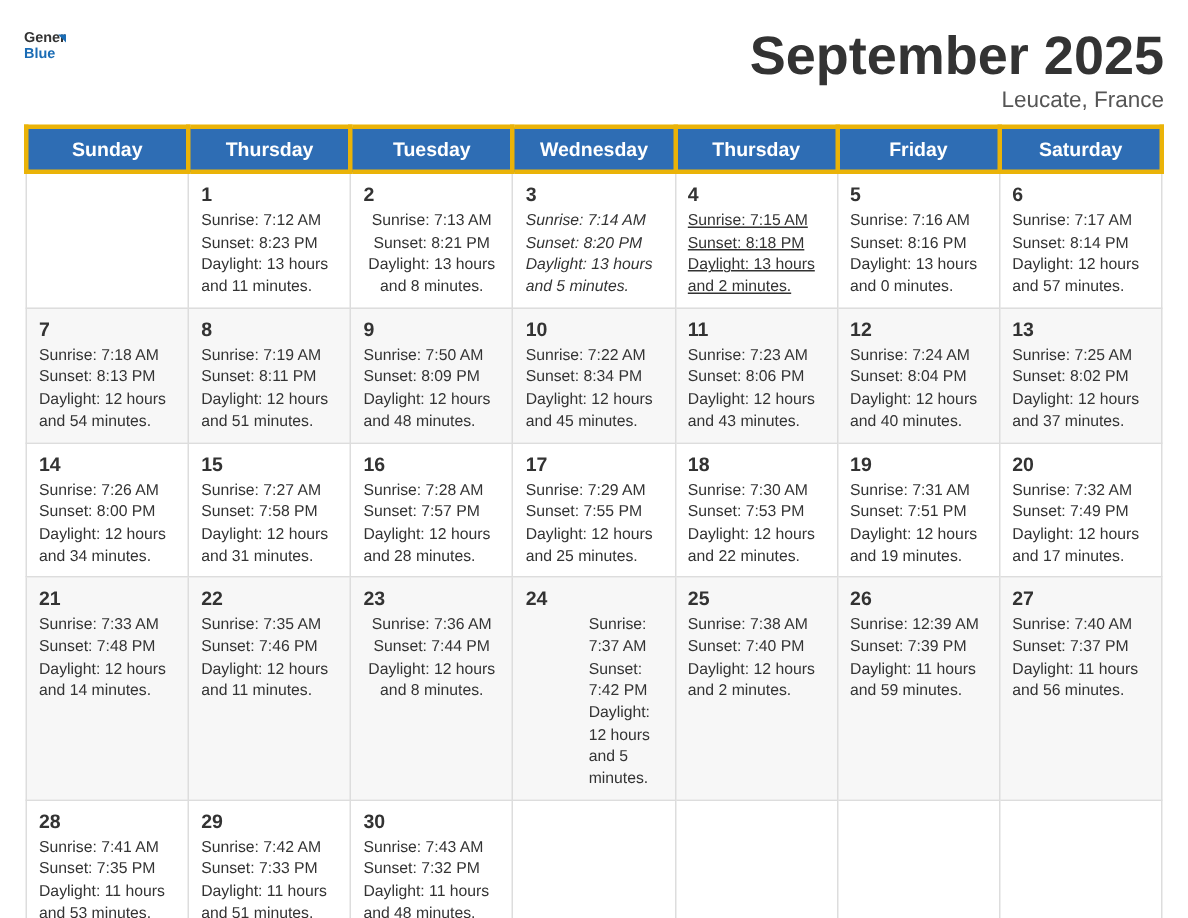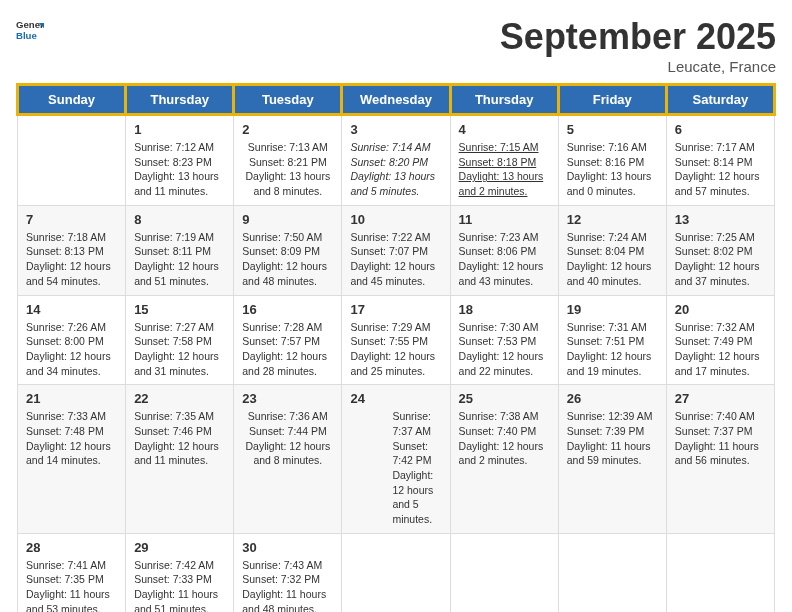--- a/index.html
+++ b/index.html
@@ -170,21 +170,21 @@
         <td>
           <div class="day-num">9</div>
           <div class="day-info" style="white-space: pre-line;">Sunrise: 7:50 AM
 Sunset: 8:09 PM
 Daylight: 12 hours
 and 48 minutes.</div>
         </td>
         <td>
           <div class="day-num">10</div>
           <div class="day-info" style="white-space: pre-line;">Sunrise: 7:22 AM
-Sunset: 7:07 PM
+Sunset: 8:34 PM
 Daylight: 12 hours
 and 45 minutes.</div>
         </td>
         <td>
           <div class="day-num">11</div>
           <div class="day-info" style="white-space: pre-line;">Sunrise: 7:23 AM
 Sunset: 8:06 PM
 Daylight: 12 hours
 and 43 minutes.</div>
         </td>

